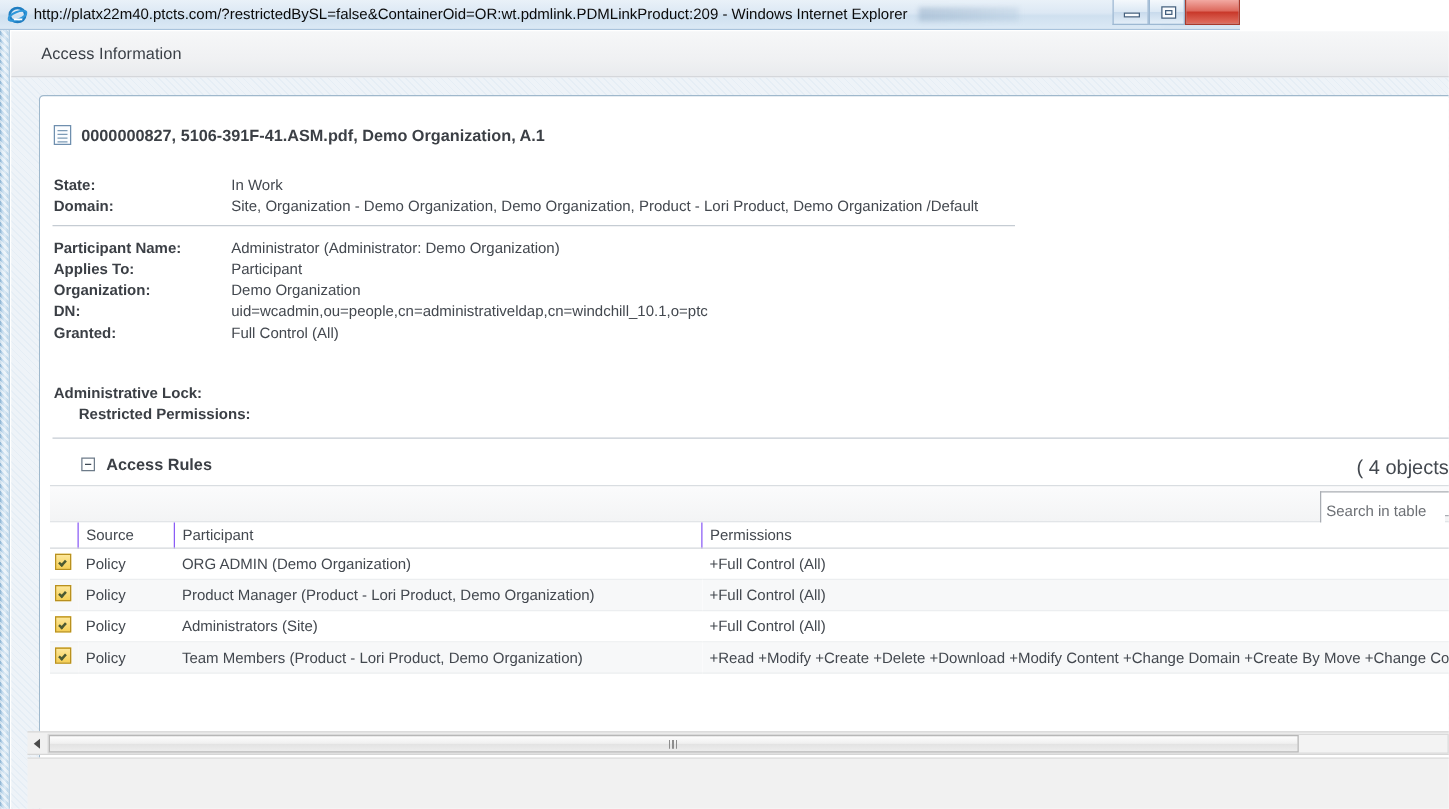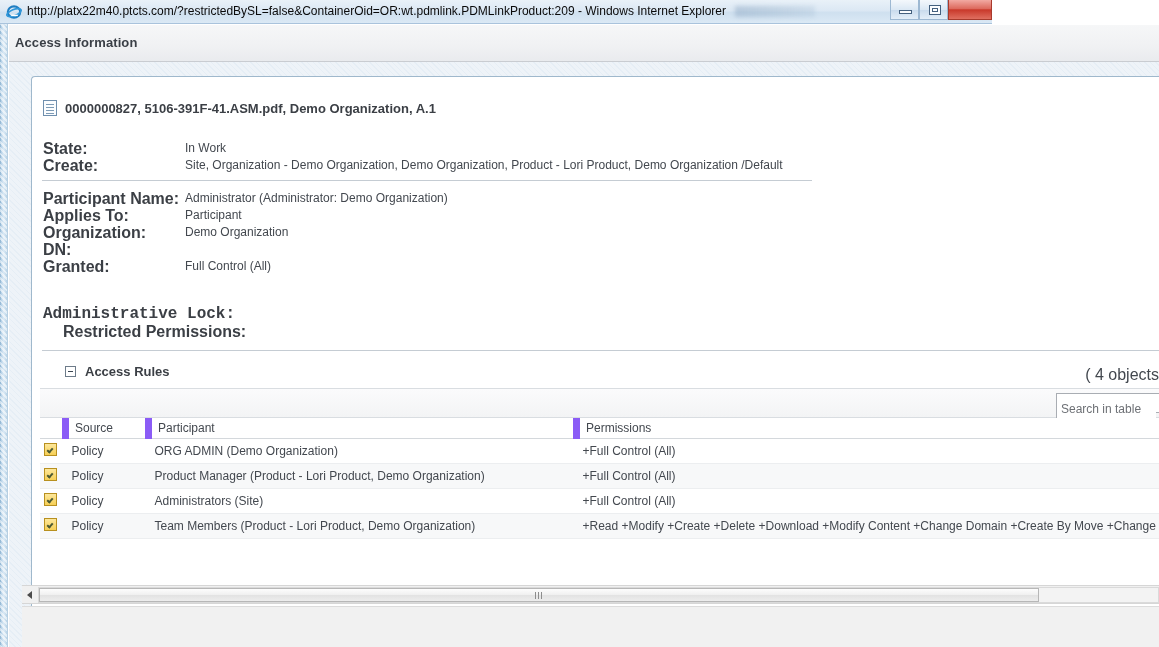--- a/index.html
+++ b/index.html
@@ -115,23 +115,23 @@
   #page-header {
     position: absolute;
     left: 9px; top: 25px;
     width: 1150px; height: 37px;
     background: linear-gradient(to bottom, #f6f7f8 0%, #f0f1f3 60%, #e9ebee 100%);
     border-bottom: 1px solid #c9ccd1;
     box-sizing: border-box;
   }
   #page-header .hdr-title {
     position: absolute;
-    left: 6px; top: 10px;
+    left: 24px; top: 10px;
     font-size: 13px;
-    font-weight: bold;
+    font-weight: normal;
     color: #3a3f46;
     letter-spacing: .1px;
   }
 
   
   #page-body {
     position: absolute;
     left: 9px; top: 62px;
     width: 1150px; height: 585px;
     background:
@@ -193,21 +193,21 @@
   .attr-row {
     display: flex;
     line-height: 17px;
     white-space: nowrap;
   }
   .attr-label {
     width: 142px;
     flex: none;
     font-weight: bold;
     color: #3b3f45;
-    font-size: 16px;
+    font-size: 12px;
   }
   .attr-value {
     color: #43484f;
     font-size: 12px;
   }
 
   .divider-line {
     position: absolute;
     left: 10px;
     height: 1px;
@@ -302,21 +302,21 @@
     font-size: 12px;
   }
   #rules-table th {
     font-weight: normal;
     text-align: left;
     color: #43484f;
     font-size: 12px;
     height: 20px;
     background: #ffffff;
     border-bottom: 1px solid #d4d8dc;
-    border-right: 7px solid #8b5cf6;
+    border-right: 1px solid #8b5cf6;
     padding: 0 0 0 6px;
     vertical-align: middle;
   }
   #rules-table th.col-icon {
     width: 22px;
     padding: 0;
   }
   #rules-table th.col-source { width: 70px; }
   #rules-table th.col-participant { width: 415px; }
   #rules-table th.col-permissions { border-right: none; }
@@ -448,21 +448,21 @@
       <span class="doc-icon"></span>
       <span class="obj-text">0000000827, 5106-391F-41.ASM.pdf, Demo Organization, A.1</span>
     </div>
 
     <div class="attr-block" style="top:63px;">
       <div class="attr-row">
         <span class="attr-label">State:</span>
         <span class="attr-value">In Work</span>
       </div>
       <div class="attr-row">
-        <span class="attr-label">Create:</span>
+        <span class="attr-label">Domain:</span>
         <span class="attr-value">Site, Organization - Demo Organization, Demo Organization, Product - Lori Product, Demo Organization /Default</span>
       </div>
     </div>
 
     <div class="divider-line" style="top:103px; width:770px;"></div>
 
     <div class="attr-block" style="top:113px;">
       <div class="attr-row">
         <span class="attr-label">Participant Name:</span>
         <span class="attr-value">Administrator (Administrator: Demo Organization)</span>
@@ -470,30 +470,31 @@
       <div class="attr-row">
         <span class="attr-label">Applies To:</span>
         <span class="attr-value">Participant</span>
       </div>
       <div class="attr-row">
         <span class="attr-label">Organization:</span>
         <span class="attr-value">Demo Organization</span>
       </div>
       <div class="attr-row">
         <span class="attr-label">DN:</span>
+        <span class="attr-value">uid=wcadmin,ou=people,cn=administrativeldap,cn=windchill_10.1,o=ptc</span>
       </div>
       <div class="attr-row">
         <span class="attr-label">Granted:</span>
         <span class="attr-value">Full Control (All)</span>
       </div>
     </div>
 
     <div class="attr-block" style="top:229px;">
       <div class="attr-row">
-        <span class="attr-label" style="width:auto;font-family:Liberation Mono, monospace;">Administrative Lock:</span>
+        <span class="attr-label" style="width:auto;">Administrative Lock:</span>
         <span class="attr-value"></span>
       </div>
       <div class="attr-row">
         <span class="attr-label" style="width:auto;padding-left:20px;">Restricted Permissions:</span>
         <span class="attr-value"></span>
       </div>
     </div>
 
     <div class="divider-line" style="top:273px; width:1124px;"></div>
 

